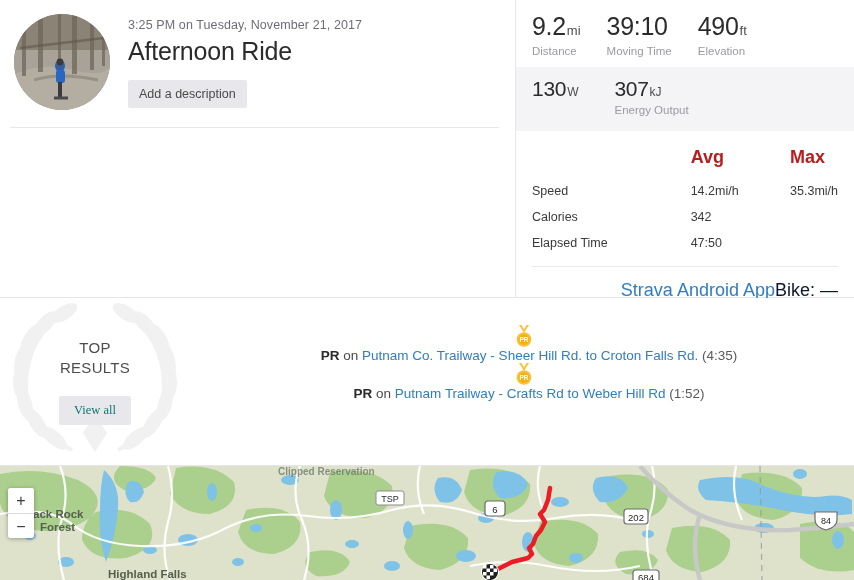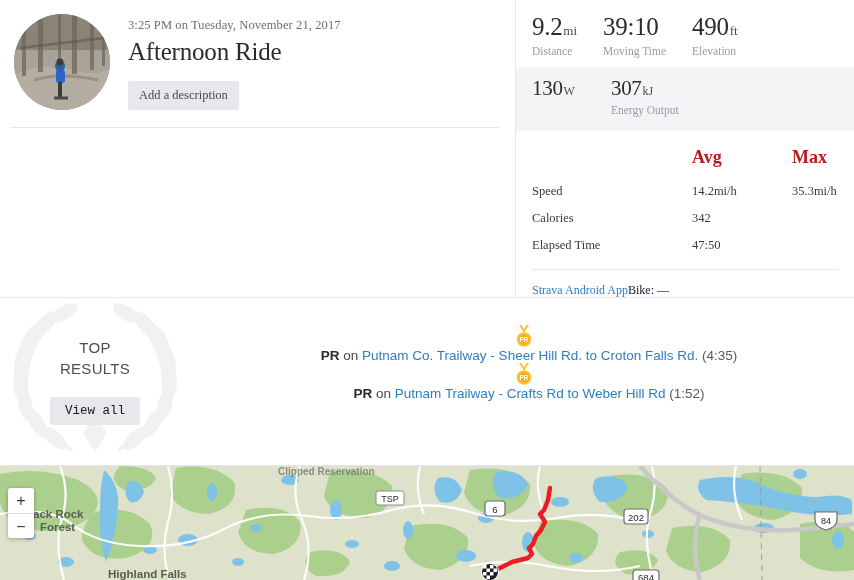--- a/index.html
+++ b/index.html
@@ -6,21 +6,21 @@
   html, body {
     width: 854px; height: 580px;
     background: #fff;
     font-family: "Liberation Sans", sans-serif;
     color: #2d2d2d;
     overflow: hidden;
   }
   .page { position: relative; width: 854px; height: 580px; }
 
   
-  .top-area { display: flex; height: 297px; font-family: Liberation Serif, serif; }
+  .top-area { display: flex; height: 297px; }
 
   
   .left-col {
     width: 516px; height: 297px;
     background: #fff;
     border-right: 1px solid #e6e6e6;
     position: relative;
   }
   .activity-header { display: flex; padding: 14px 16px 0 14px; }
   .avatar {
@@ -79,43 +79,43 @@
     text-align: left; font-size: 18px; font-weight: bold;
     color: #b91c1c; padding: 0 0 10px 0;
   }
   .stats-table td { padding: 6px 0; color: #3a3a3a; }
   .stats-table .c-label { width: 160px; }
   .stats-table .c-avg { width: 100px; }
   .footer-rule {
     margin: 10px 16px 0 16px; height: 1px; background: #e8e8e8;
   }
   .stats-footer {
-    display: flex; justify-content: flex-start;
-    padding: 13px 16px 0 16px; font-size: 12px;
+    display: flex; justify-content: flex-end;
+    padding: 13px 16px 0 16px; font-size: 18px;
   }
   .stats-footer .app-link { color: #2f7dc1; text-decoration: none; cursor: pointer; }
   .stats-footer .bike { color: #0f172a; }
 
   
   .section-rule { height: 1px; background: #e6e6e6; }
   .results { position: relative; height: 167px; display: flex; background: #fff; }
   .wreath-box {
     width: 190px; flex: none; position: relative;
     display: flex; flex-direction: column;
     justify-content: center;
   }
   .wreath-svg { position: absolute; left: 0; top: 2px; width: 190px; height: 165px; }
   .wreath-inner { position: relative; text-align: center; }
   .results-title {
     font-size: 15px; color: #4d4d4d; line-height: 1.35;
     letter-spacing: .3px; font-weight: 400;
   }
   .viewall-btn {
-    margin-top: 18px; background: #e8e8ec; color: #0f172a;
-    border: none; border-radius: 2px; font-family: Liberation Mono, monospace;
+    margin-top: 18px; background: #e8e8ec; color: #0f766e;
+    border: none; border-radius: 2px; font-family: Liberation Serif, serif;
     font-size: 12.5px; padding: 7px 15px; cursor: pointer;
   }
   .pr-list { flex: 1; padding: 26px 0 0 14px; }
   .pr-row { display: flex; align-items: center; height: 38px; flex-direction: column; }
   .medal { width: 22px; height: 24px; flex: none; margin-right: 11px; }
   .pr-text { font-size: 13.5px; color: #4a4a4a; }
   .pr-text .pr-tag { font-weight: bold; color: #2b2b2b; }
   .pr-text .seg-link { color: #2f7dc1; text-decoration: none; cursor: pointer; }
   .pr-text .pr-time { color: #5a5a5a; }
 

